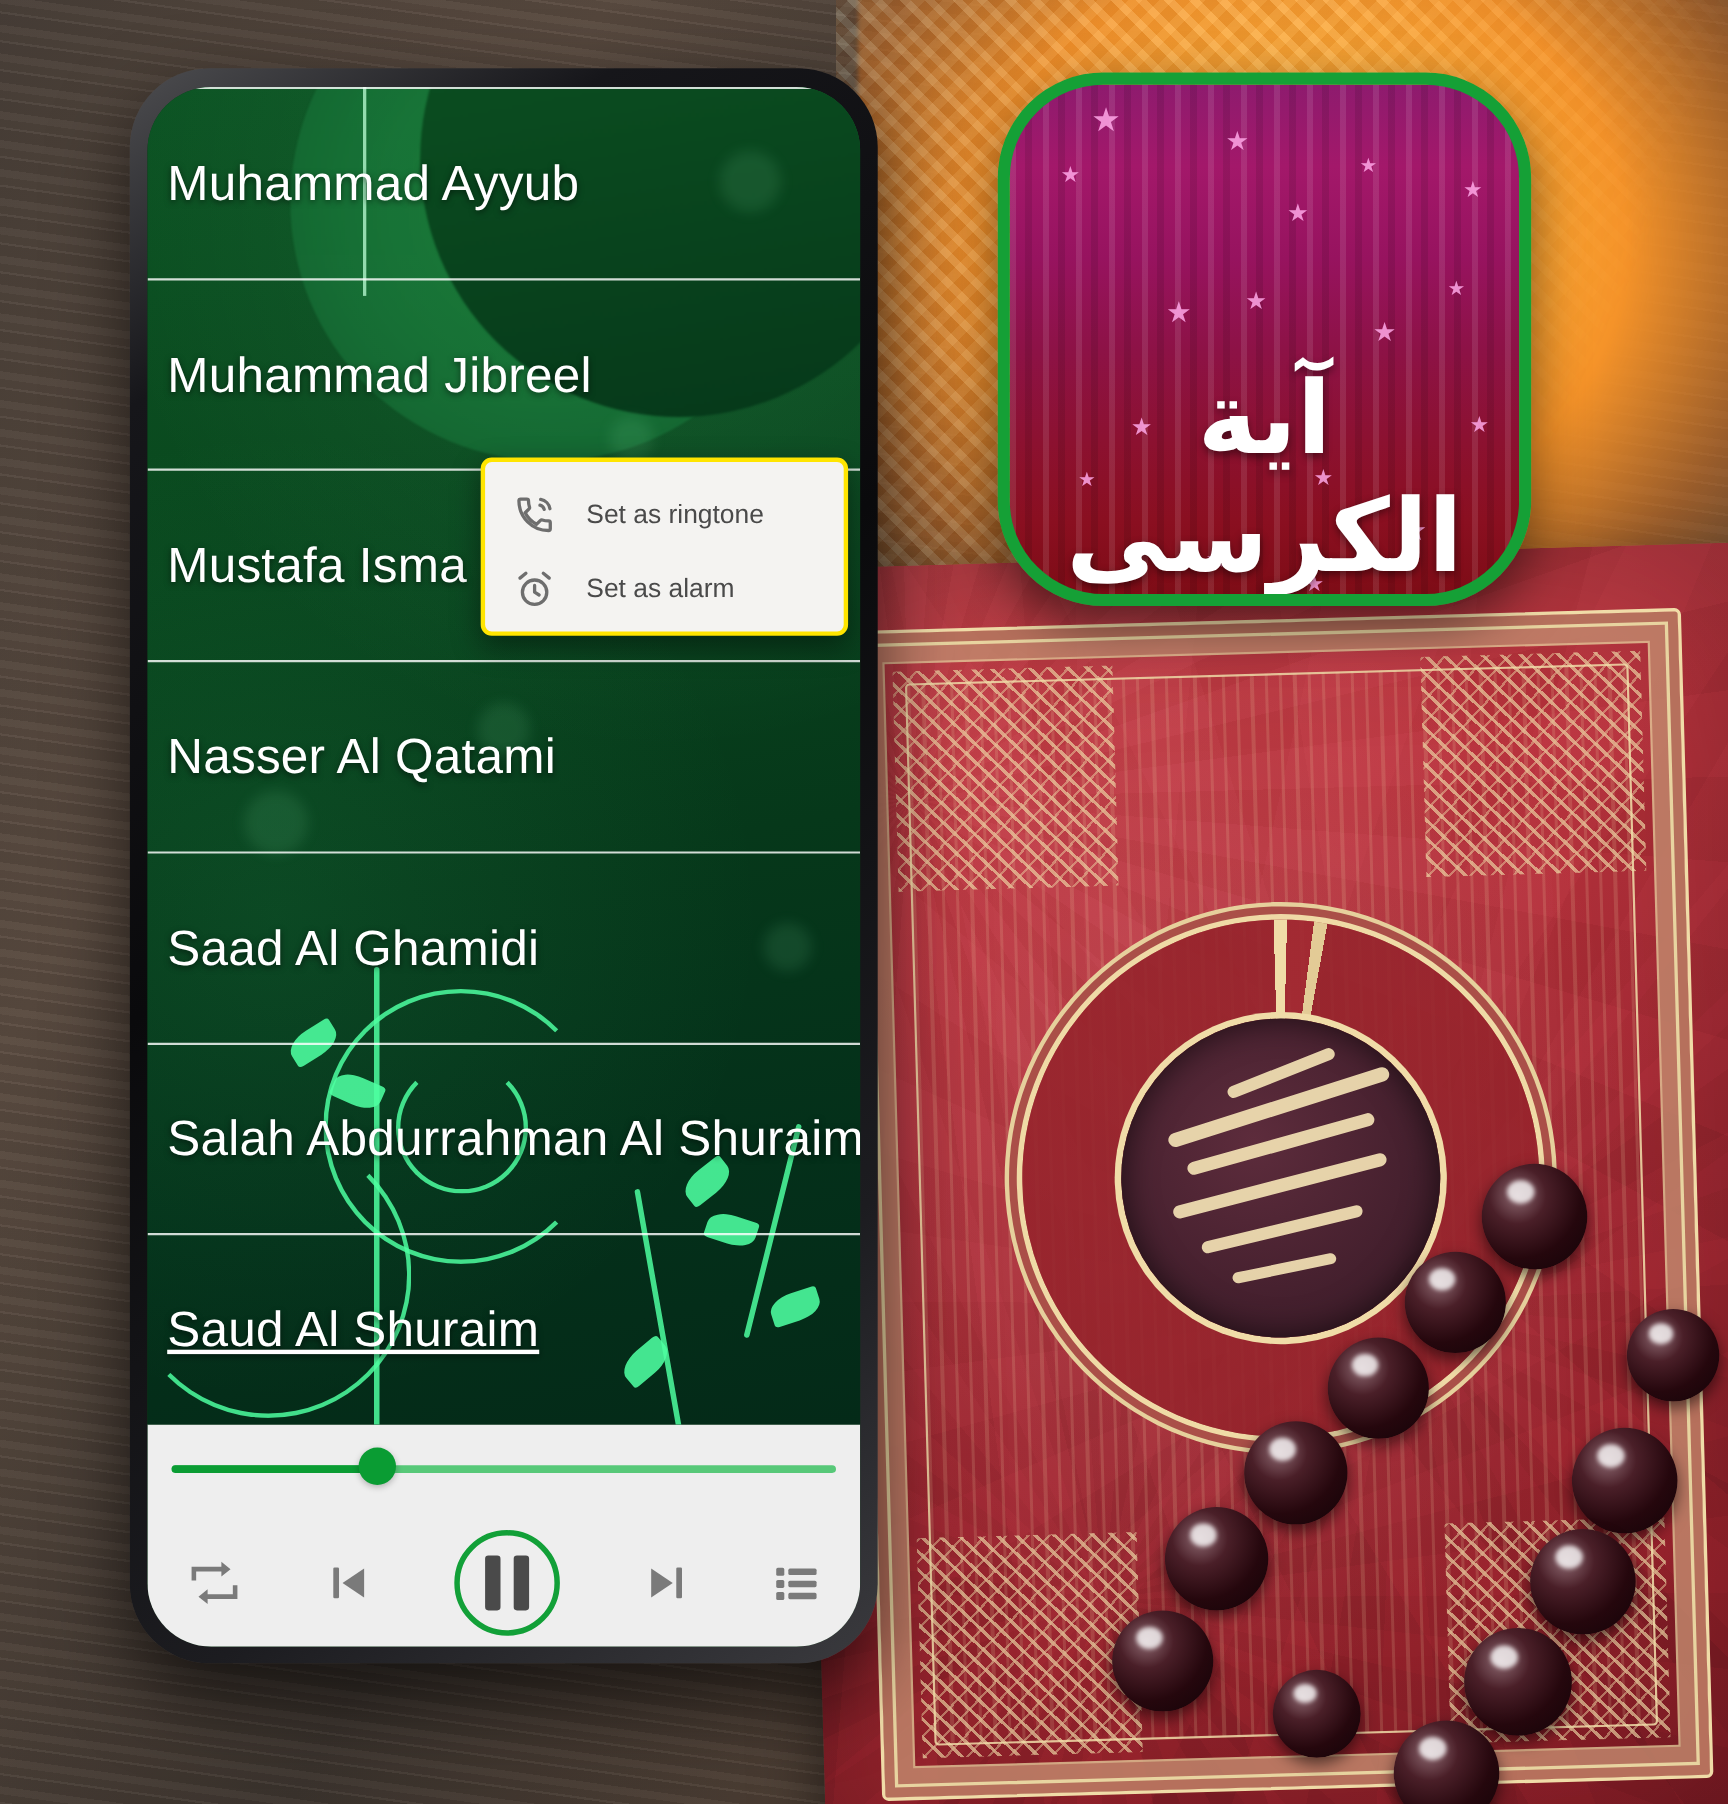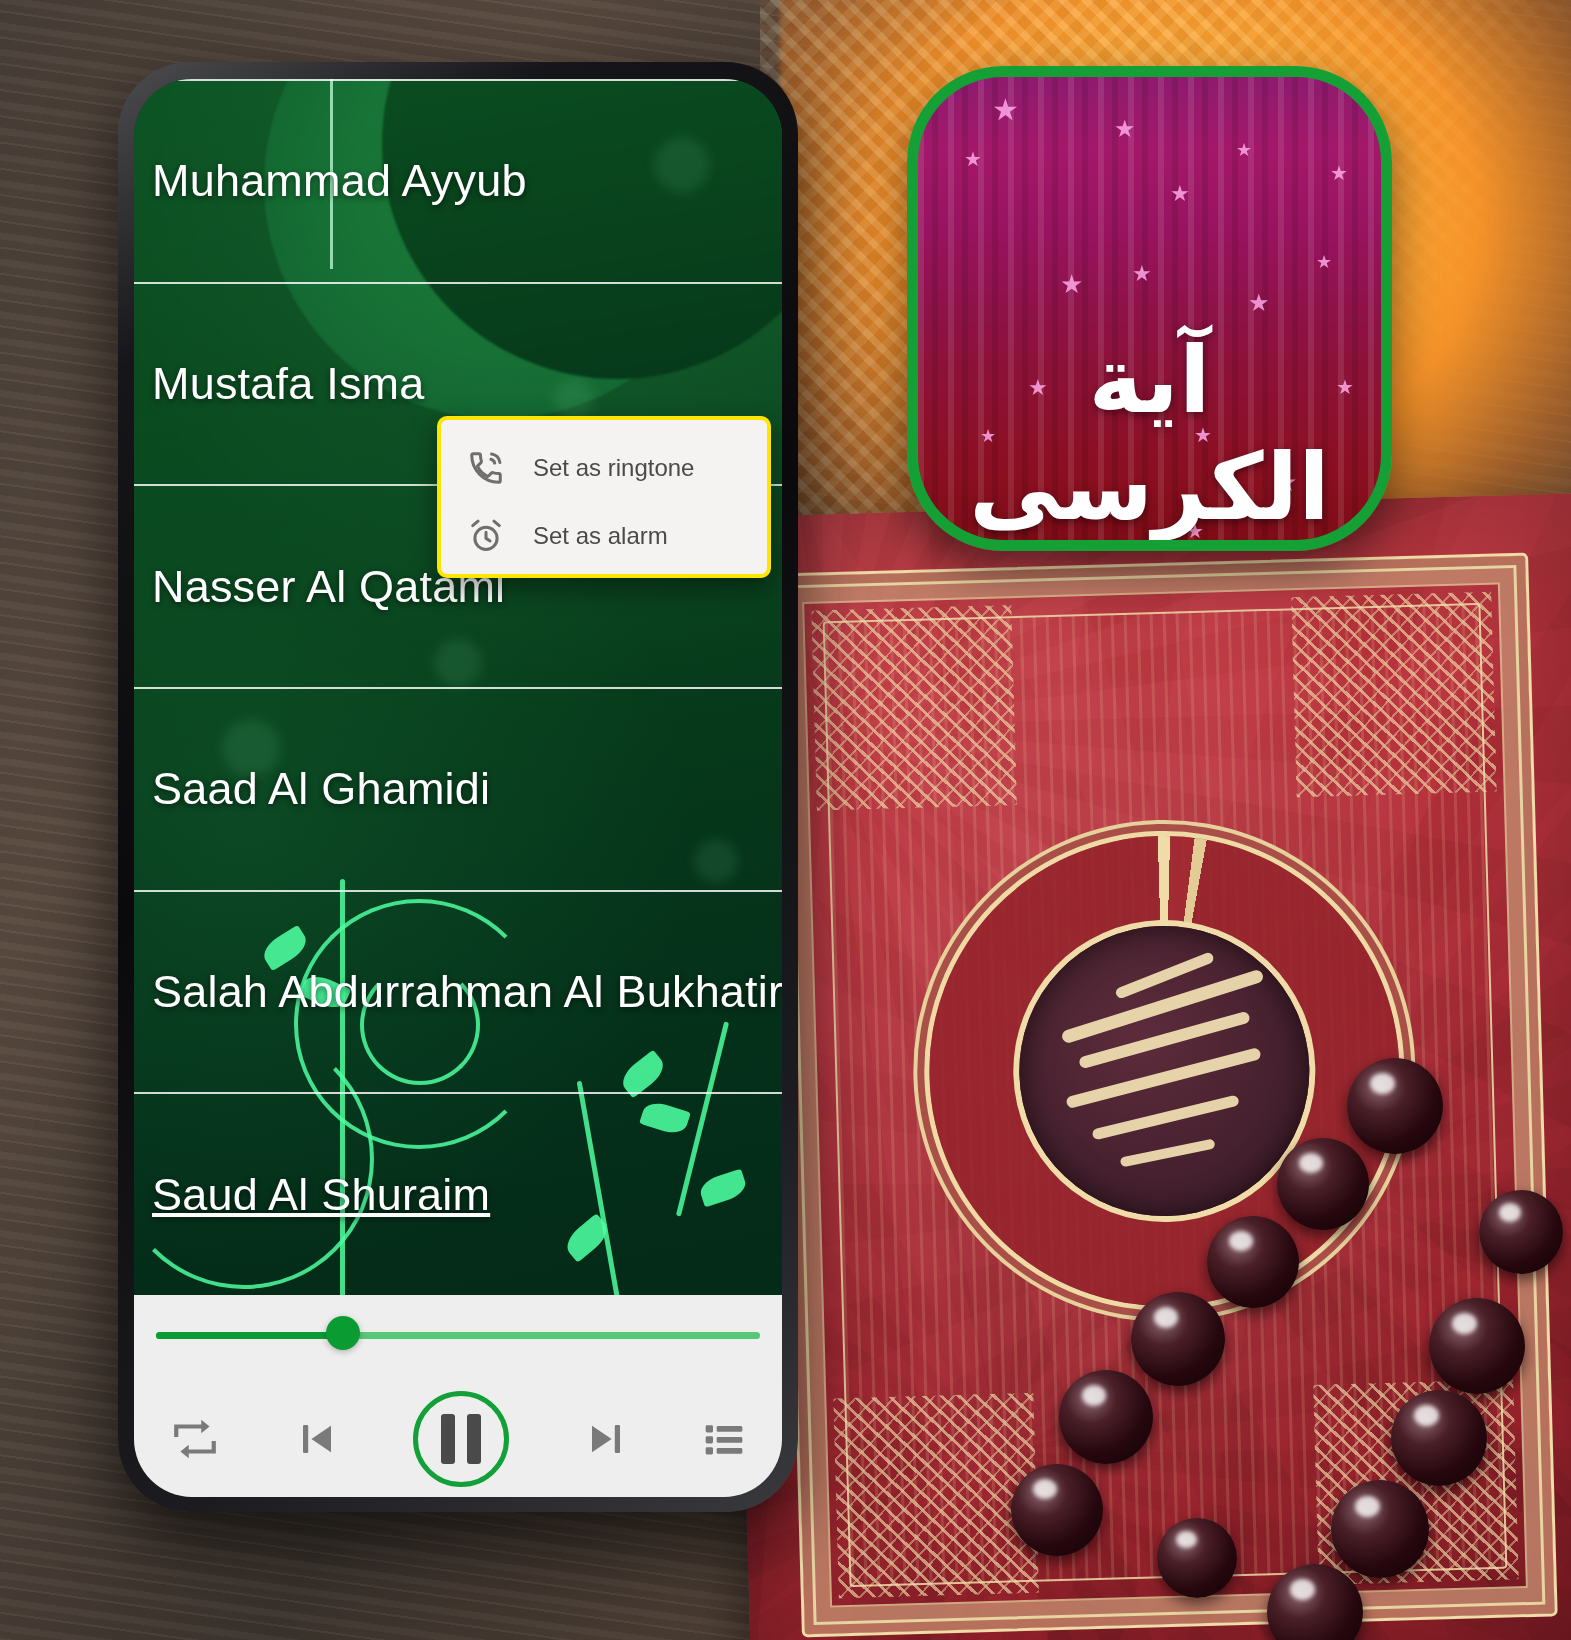--- a/index.html
+++ b/index.html
@@ -402,30 +402,33 @@
         <span class="leaf" style="left:508px;top:1026px;transform:rotate(18deg);"></span>
         <span class="leaf" style="left:430px;top:1146px;transform:rotate(-40deg);"></span>
 
         <span class="leaf" style="left:566px;top:1096px;transform:rotate(-18deg);"></span>
 
         <div class="rows">
           <div class="row">
               <span>Muhammad Ayyub</span>
             </div>
           <div class="row">
+              <span>Muhammad Jibreel</span>
+            </div>
+          <div class="row">
               <span>Mustafa Isma</span>
             </div>
           <div class="row">
               <span>Nasser Al Qatami</span>
             </div>
           <div class="row">
               <span>Saad Al Ghamidi</span>
             </div>
           <div class="row">
-              <span>Salah Abdurrahman Al Bukhatir</span>
+              <span>Salah Abdurrahman Al Shuraim</span>
             </div>
           <div class="row">
               <span>Saud Al Shuraim</span>
             </div>
         </div>
 
         <div class="ctx-menu">
           <div class="ctx-item">
             <span class="ctx-ico">
               <svg viewBox="0 0 24 24" fill="none" stroke="currentColor" stroke-width="1.9" stroke-linecap="round" stroke-linejoin="round">

